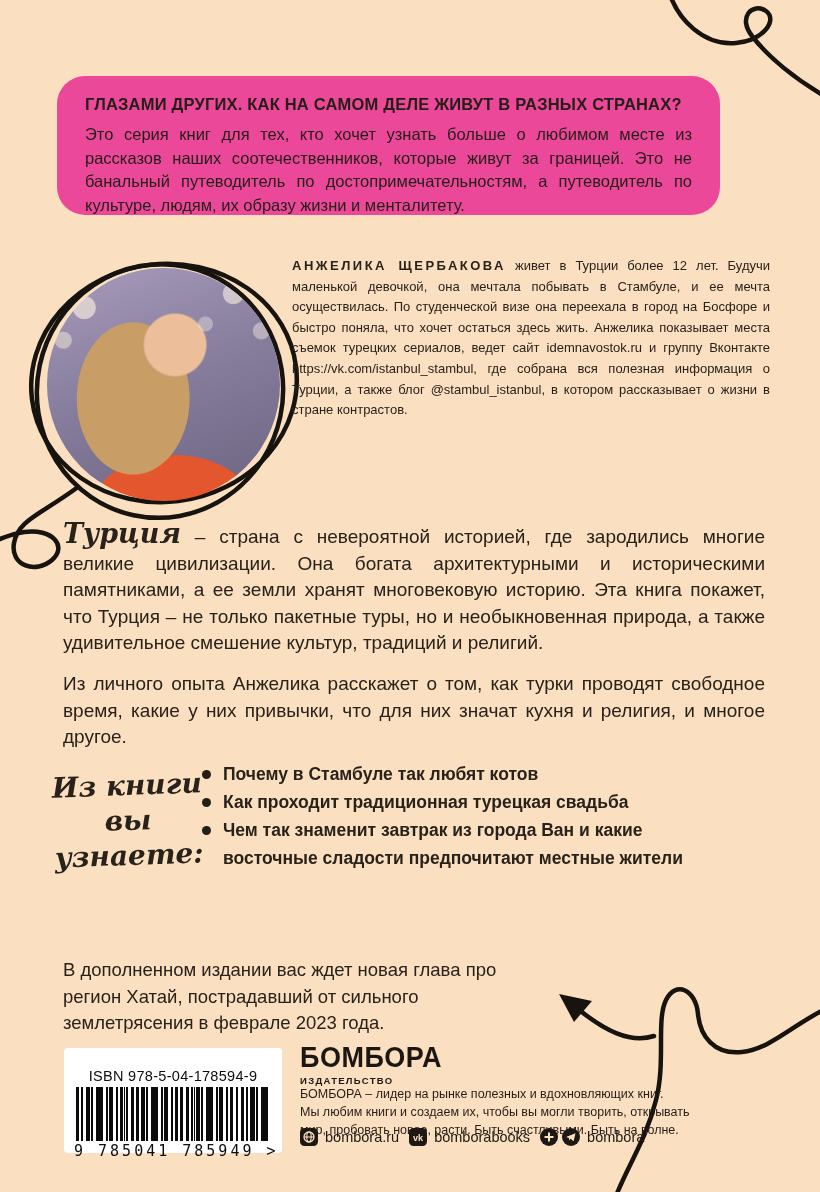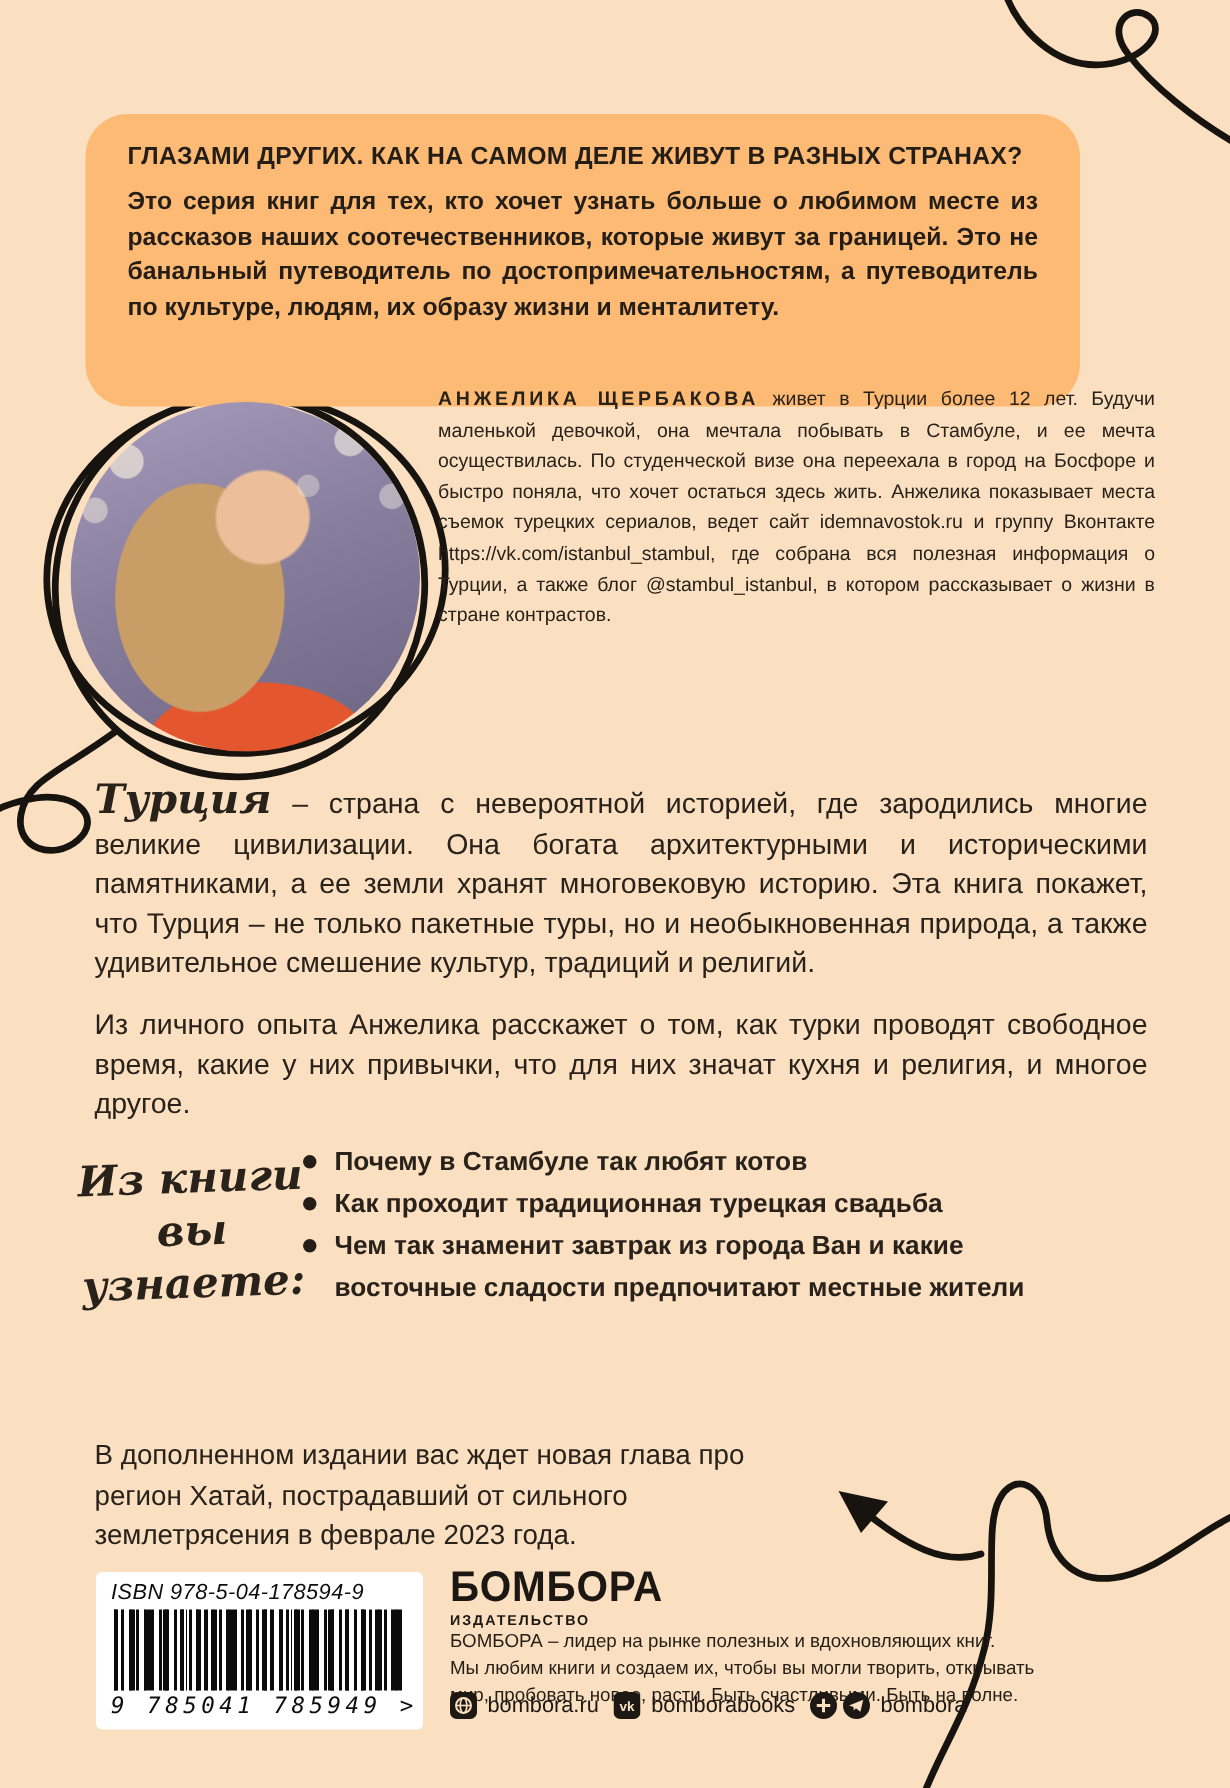--- a/index.html
+++ b/index.html
@@ -4,26 +4,26 @@
 <style>
   html,body{margin:0;padding:0;}
   body{
     width:820px;height:1192px;position:relative;overflow:hidden;
     background:#fbdfc1;color:#29221b;
     font-family:"Liberation Sans", sans-serif;
   }
   .doodles{position:absolute;left:0;top:0;width:820px;height:1192px;pointer-events:none;}
 
   .header-box{
-    position:absolute;left:57px;top:76px;width:663px;height:195px;
+    position:absolute;left:57px;top:76px;width:663px;height:139px;
     box-sizing:border-box;padding:19px 28px 0 28px;
-    background:#fdba74;border-radius:28px;color:#241e17;
+    background:#ec4899;border-radius:28px;color:#241e17;
   }
   .header-title{margin:0 0 9px 0;font-size:16.5px;font-weight:bold;letter-spacing:.2px;}
-  .header-body{margin:0;font-size:16.5px;line-height:1.43;text-align:justify;font-weight:700;}
+  .header-body{margin:0;font-size:16.5px;line-height:1.43;text-align:justify;font-weight:400;}
 
   .photo{
     position:absolute;left:47px;top:268px;width:233px;height:233px;border-radius:50%;
     background:
       radial-gradient(circle at 16% 17%, rgba(255,246,224,.60) 0 11px, rgba(255,246,224,0) 12px),
       radial-gradient(circle at 7% 31%, rgba(255,246,224,.45) 0 8px, rgba(255,246,224,0) 9px),
       radial-gradient(circle at 80% 11%, rgba(255,250,232,.55) 0 10px, rgba(255,250,232,0) 11px),
       radial-gradient(circle at 92% 27%, rgba(255,250,232,.40) 0 8px, rgba(255,250,232,0) 9px),
       radial-gradient(circle at 68% 24%, rgba(255,250,232,.35) 0 7px, rgba(255,250,232,0) 8px),
       radial-gradient(circle at 55% 33%, #ecbf9a 0 15%, rgba(236,191,154,0) 16%),
@@ -45,21 +45,21 @@
   .learn-heading{position:absolute;left:48px;top:768px;width:160px;text-align:center;
     font-family:"DejaVu Serif", serif;font-style:italic;font-weight:bold;
     font-size:28px;line-height:1.25;transform:rotate(-2deg);}
   .learn-list{position:absolute;left:200px;top:760px;width:505px;margin:0;padding:0;list-style:none;}
   .learn-list li{position:relative;padding-left:23px;font-size:17.5px;font-weight:bold;line-height:28px;}
   .learn-list li::before{content:"";position:absolute;left:2px;top:10px;width:9px;height:9px;border-radius:50%;background:#241e17;}
 
   .edition{position:absolute;left:63px;top:957px;width:478px;margin:0;font-size:18.5px;line-height:26.5px;}
 
   .barcode-box{position:absolute;left:64px;top:1048px;width:218px;height:105px;background:#ffffff;
-    border-radius:4px;box-sizing:border-box;padding:6px 10px 4px;text-align:left;font-style:italic;}
+    border-radius:4px;box-sizing:border-box;padding:20px 10px 4px;text-align:center;}
   .isbn{font-size:14.5px;color:#0d0d0d;letter-spacing:.3px;}
   .bars{height:54px;margin:3px 2px 1px;background-color:#fff;background-image:
       repeating-linear-gradient(90deg,#0b0b0b 0 2px,rgba(0,0,0,0) 2px 5px),
       repeating-linear-gradient(90deg,#0b0b0b 0 3px,rgba(0,0,0,0) 3px 11px),
       repeating-linear-gradient(90deg,rgba(0,0,0,0) 0 6px,#0b0b0b 6px 7px,rgba(0,0,0,0) 7px 14px);}
   .digits{font-family:"DejaVu Sans Mono", monospace;font-size:15px;color:#0d0d0d;letter-spacing:3px;white-space:nowrap;}
 
   .pub{position:absolute;left:300px;top:1042px;color:#1c1712;}
   .pub-name{font-size:27px;font-weight:bold;letter-spacing:.5px;transform:scaleY(1.06);transform-origin:left top;}
   .pub-sub{font-size:9.5px;font-weight:bold;letter-spacing:1.3px;margin-top:2px;}

